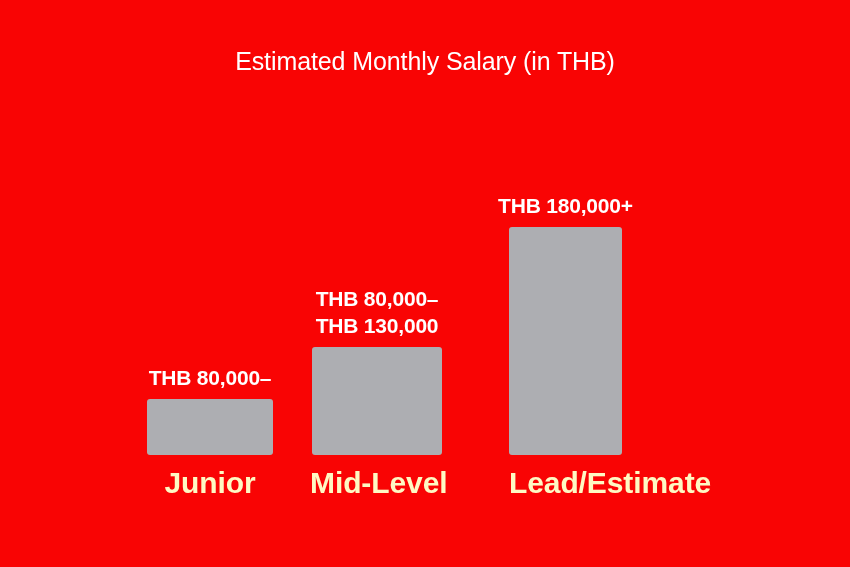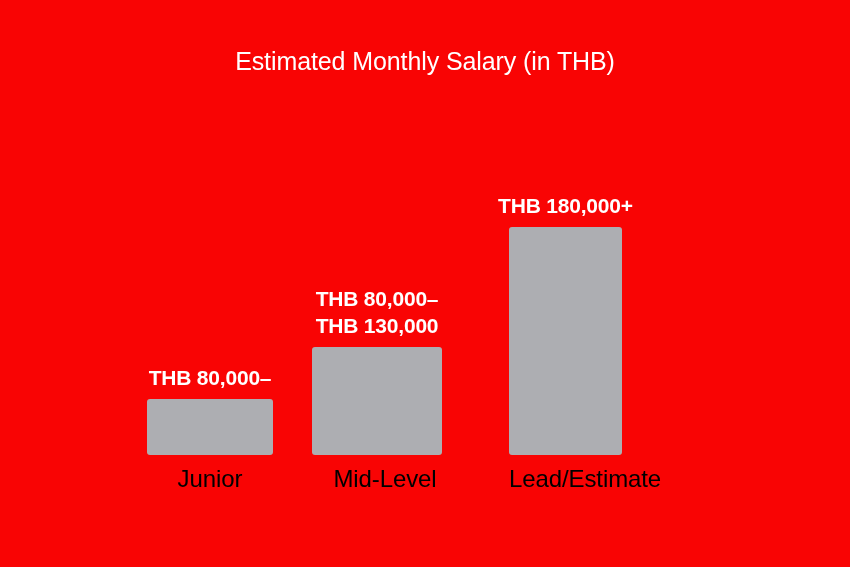--- a/index.html
+++ b/index.html
@@ -81,40 +81,40 @@
     display: block;
   }
   .bar-rect {
     background: #adaeb2;
     border-radius: 3px;
     width: 100%;
   }
   .bar-category {
     position: absolute;
     top: 465px;
-    color: #000000;
-    font-size: 24px;
-    font-weight: 400;
+    color: #fef9c3;
+    font-size: 30px;
+    font-weight: 700;
     line-height: 1.2;
     text-align: center;
     white-space: nowrap;
     letter-spacing: -0.1px;
   }
 
   
   .group-0 { left: 147px; width: 126px; }
   .group-1 { left: 312px; width: 130px; }
   .group-2 { left: 509px; width: 113px; }
 
   .bar-0 { height: 56px; }
   .bar-1 { height: 108px; }
   .bar-2 { height: 228px; }
 
   .cat-0 { left: 147px; width: 126px; }
-  .cat-1 { left: 320px; width: 130px; }
+  .cat-1 { left: 310px; width: 130px; }
   .cat-2 { left: 509px; width: 137px; }
 </style>
 </head>
 <body>
 
 <div class="poster">
 
   <div class="header">
     <p class="subtitle">Estimated Monthly Salary (in THB)</p>
   </div>

